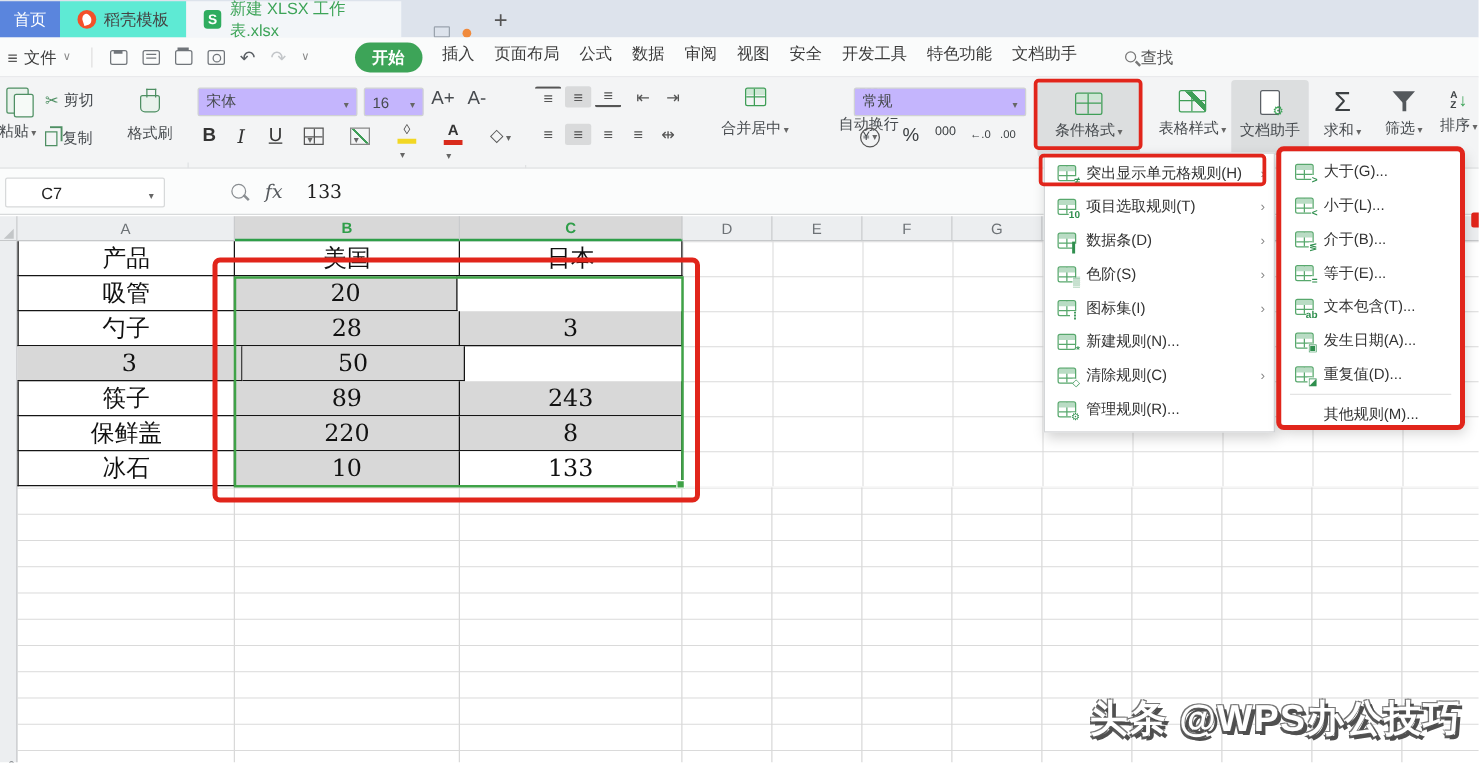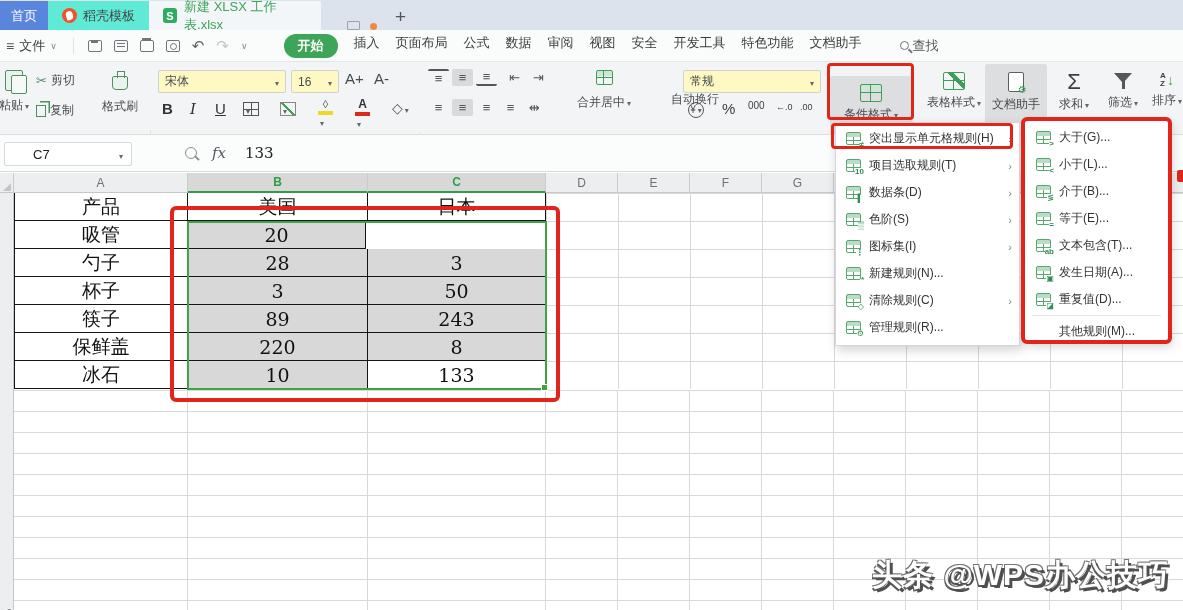--- a/index.html
+++ b/index.html
@@ -42,21 +42,21 @@
 
   
   #toolbar { left:0; top:62px; width:1183px; height:73px; background:#f3f4f5; border-bottom:1px solid #dcdddf; font-size:12px; color:#474b4f; }
   .vdiv { position:absolute; top:70px; width:1px; height:56px; background:#e0e1e3; }
   .tb-lbl { white-space:nowrap; }
   .caret::after { content:"▾"; font-size:8px; color:#666; margin-left:2px; }
   .clipboard-ico { width:18px; height:21px; border:1.5px solid #4e8f63; border-radius:2px; background:#e9f2ec; position:relative; }
   .clipboard-ico::after { content:""; position:absolute; right:-5px; top:4px; width:14px; height:17px; border:1.5px solid #4e8f63; background:#f6faf7; border-radius:2px; }
   .brush-ico { width:16px; height:14px; border:1.5px solid #4e8f63; border-radius:2px 2px 4px 4px; background:#e9f2ec; position:relative; }
   .brush-ico::before { content:""; position:absolute; left:4px; top:-6px; width:6px; height:6px; border:1.5px solid #4e8f63; border-bottom:none; }
-  .select-box { background:#fef9c3; border:1px solid #cfd1d3; border-radius:2px; display:flex; align-items:center; padding:0 6px; height:23px; justify-content:space-between; }
+  .select-box { background:#c4b5fd; border:1px solid #cfd1d3; border-radius:2px; display:flex; align-items:center; padding:0 6px; height:23px; justify-content:space-between; }
   .fmt-btn { font-size:15px; color:#333; display:flex; align-items:flex-end; }
   .color-bar { display:block; height:4px; width:15px; margin-top:1px; }
   .al-ico { width:21px; height:17px; display:flex; align-items:center; justify-content:center; color:#555; font-size:13px; border-radius:2px; }
   .al-ico.sel { background:#d9dadb; }
   .grid-ico { display:inline-block; width:17px; height:15px; border:1.5px solid #3f9e57; border-radius:2px; background:
       linear-gradient(#3f9e57,#3f9e57) 50% 0/1.2px 100% no-repeat,
       linear-gradient(#3f9e57,#3f9e57) 0 50%/100% 1.2px no-repeat,
       linear-gradient(#cde7d4,#cde7d4) 0 0/100% 5px no-repeat; }
   .big-btn { position:absolute; display:flex; flex-direction:column; align-items:center; gap:4px; padding-top:8px; border-radius:3px; }
   .big-btn.active { background:#dcdedf; }
@@ -259,21 +259,21 @@
   <div class="select-box abs" style="left:683px; top:8px; width:138px;">
     <span>常规</span>
     <span class="caret"></span>
   </div>
   <span class="abs caret" style="left:688px; top:40px; width:16px; height:16px; border:1.4px solid #555; border-radius:50%; text-align:center; font-size:10px; line-height:14px;"><span>¥</span></span>
   <span class="abs" style="left:722px; top:38px; font-size:15px; color:#3c4043;">%</span>
   <span class="abs" style="left:748px; top:38px; font-size:10px; color:#3c4043; letter-spacing:0;">000</span>
   <span class="abs" style="left:776px; top:40px; font-size:9px; color:#3c4043;">←.0</span>
   <span class="abs" style="left:800px; top:40px; font-size:9px; color:#3c4043;">.00</span>
 
-  <div class="big-btn active" style="left:830px; top:14px; width:82px; height:60px;">
+  <div class="big-btn active" style="left:830px; top:4px; width:82px; height:60px;">
     <span class="grid-ico" style="width:22px; height:18px;"></span>
     <span class="tb-lbl caret">条件格式</span>
   </div>
   <div class="big-btn" style="left:917px; top:2px; width:74px; height:60px;">
     <span class="grid-ico" style="width:22px; height:18px; background:linear-gradient(45deg,transparent 55%,#3f9e57 55%,#3f9e57 70%,transparent 70%),linear-gradient(#3f9e57,#3f9e57) 50% 0/1.2px 100% no-repeat,linear-gradient(#3f9e57,#3f9e57) 0 50%/100% 1.2px no-repeat;"></span>
     <span class="tb-lbl caret">表格样式</span>
   </div>
   <div class="big-btn active" style="left:985px; top:2px; width:62px; height:60px;">
     <span class="doc-ico"></span>
     <span class="tb-lbl">文档助手</span>
@@ -350,21 +350,20 @@
     <div class="trow" style="top:28px;">
       <div class="tc a">吸管</div>
       <div class="tc c gray">20</div>
     </div>
     <div class="trow" style="top:56px;">
       <div class="tc a">勺子</div>
       <div class="tc b gray">28</div>
       <div class="tc c gray">3</div>
     </div>
     <div class="trow" style="top:84px;">
-      <div class="tc a">杯子</div>
       <div class="tc b gray">3</div>
       <div class="tc c gray">50</div>
     </div>
     <div class="trow" style="top:112px;">
       <div class="tc a">筷子</div>
       <div class="tc b gray">89</div>
       <div class="tc c gray">243</div>
     </div>
     <div class="trow" style="top:140px;">
       <div class="tc a">保鲜盖</div>

